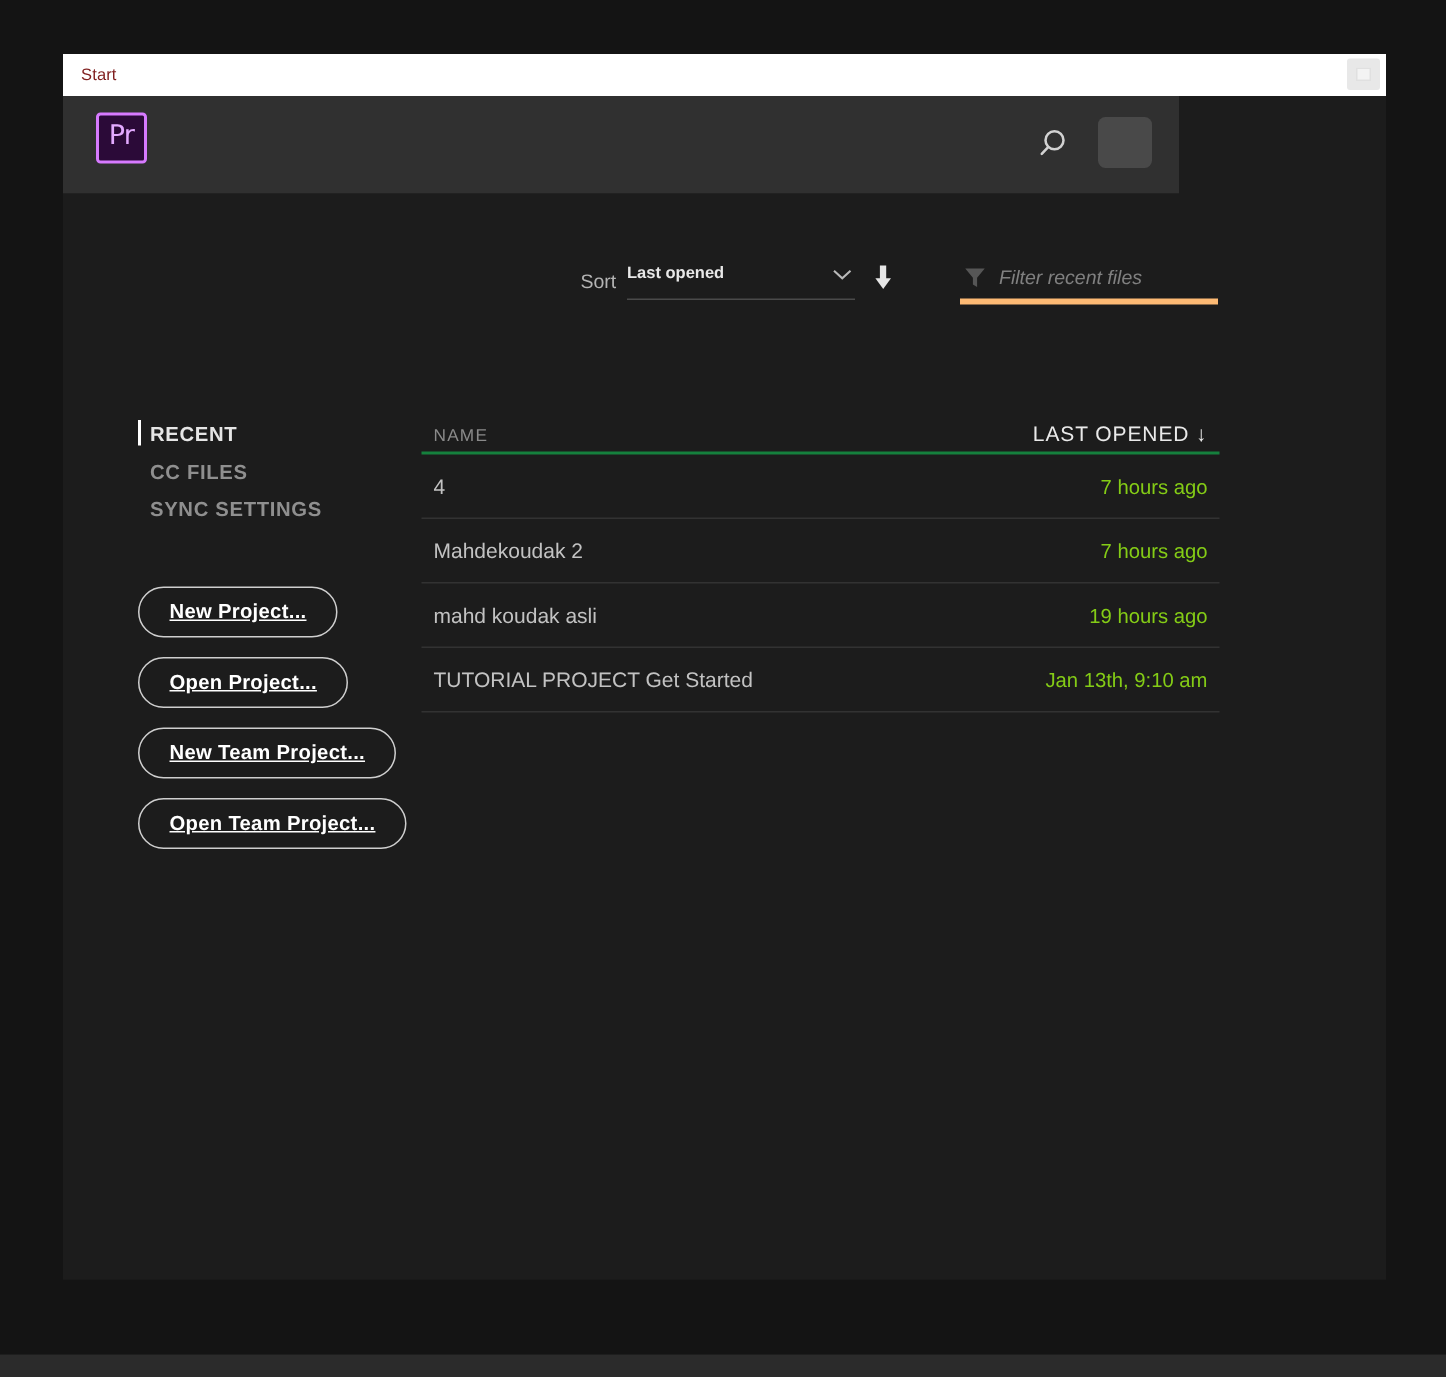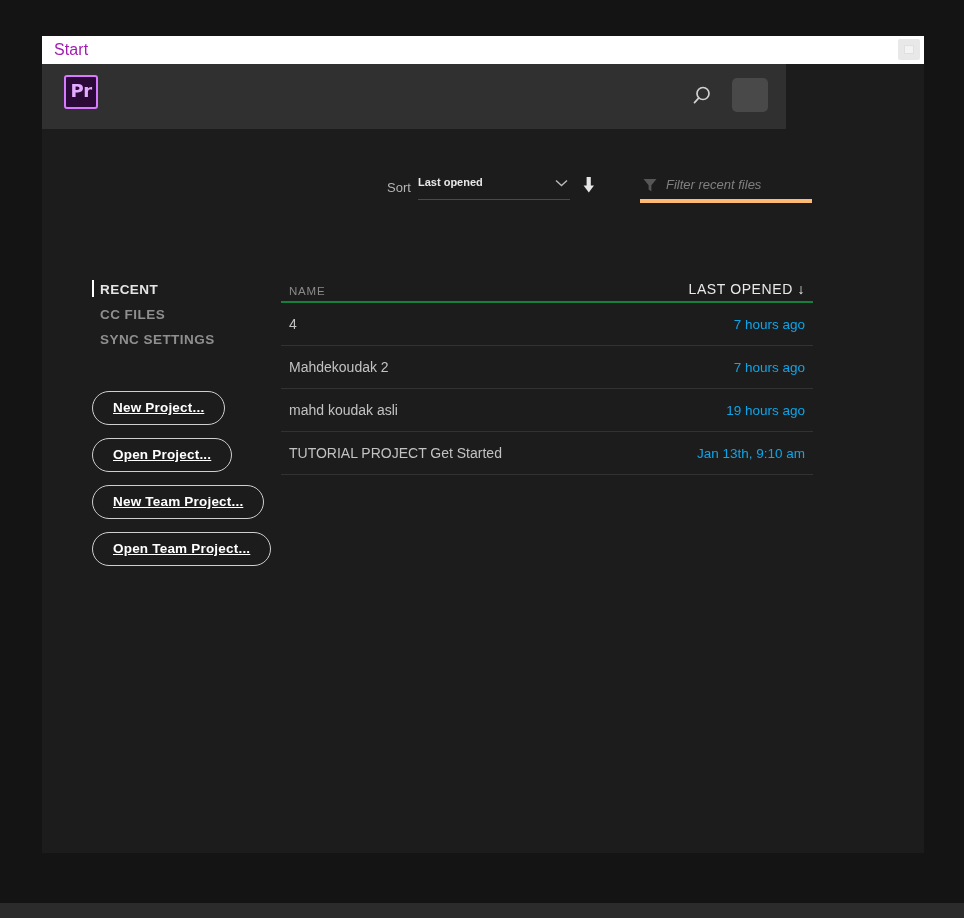--- a/index.html
+++ b/index.html
@@ -54,22 +54,22 @@
     position: absolute;
     left: 0;
     top: 0;
     width: 882px;
     height: 28px;
     background: #ffffff;
     display: flex;
     align-items: center;
   }
   .tab-label {
-    font-size: 16px;
-    color: #a21caf;
+    font-size: 11px;
+    color: #7f1d1d;
     margin-left: 12px;
     letter-spacing: 0.1px;
   }
   .tab-winbtn {
     position: absolute;
     right: 4px;
     top: 3px;
     width: 22px;
     height: 21px;
     background: #e8e8e8;
@@ -87,21 +87,20 @@
   }
 
   
   .app-header {
     position: absolute;
     left: 0;
     top: 28px;
     width: 744px;
     height: 65px;
     background: #303030;
-    font-weight: bold;
   }
   .pr-logo {
     position: absolute;
     left: 22px;
     top: 11px;
     width: 34px;
     height: 34px;
     border: 2px solid #d77aff;
     border-radius: 3px;
     background: #2b0a38;
@@ -306,21 +305,21 @@
     padding: 0 8px;
     box-sizing: border-box;
     cursor: pointer;
   }
   .ft-name {
     font-size: 14px;
     color: #c2c2c2;
   }
   .ft-date {
     font-size: 13.5px;
-    color: #0ea5e9;
+    color: #84cc16;
   }
 </style>
 </head>
 <body>
 
 <div id="root">
 
   <div class="page-backdrop"></div>
   <div class="bottom-strip"></div>
 

